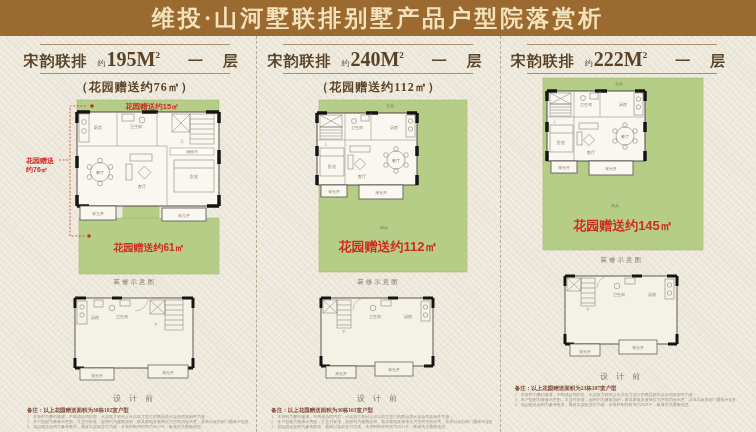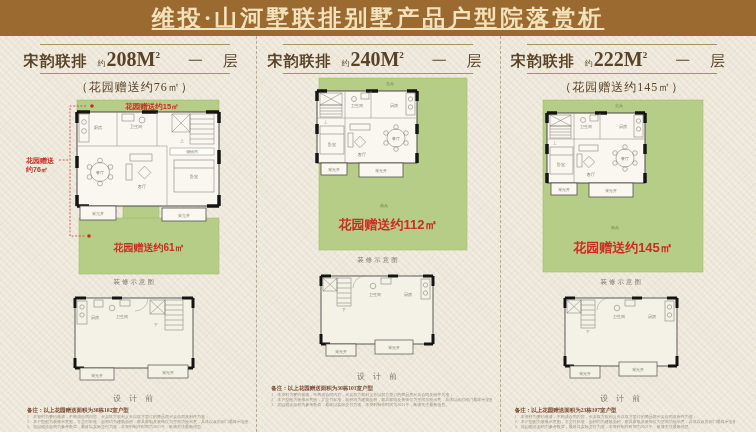--- a/index.html
+++ b/index.html
@@ -5,35 +5,35 @@
   html,body{margin:0;padding:0;}
   body{
     width:756px;height:432px;overflow:hidden;position:relative;
     background:#ece7d9;
     background-image:
       repeating-linear-gradient(45deg, rgba(255,255,255,.25) 0 2px, rgba(0,0,0,0) 2px 5px),
       repeating-linear-gradient(-45deg, rgba(190,180,158,.10) 0 1px, rgba(0,0,0,0) 1px 4px);
     font-family:"Liberation Serif","DejaVu Serif",serif;
   }
   .titlebar{height:36px;background:#9a6a31;display:flex;align-items:center;justify-content:center;}
-  .page-title{color:#f3e2bb;font-size:23px;font-weight:bold;letter-spacing:3px;white-space:nowrap;text-decoration:underline;}
+  .page-title{color:#f3e2bb;font-size:23px;font-weight:bold;letter-spacing:3px;white-space:nowrap;}
   .panels{display:flex;height:396px;padding:0 13px;}
   .panel{width:33.333%;padding-top:8px;box-sizing:border-box;position:relative;}
   .panel.sep{border-left:1px dashed #b8aa8e;}
   .p-header{
     width:190px;margin:0 auto;border-top:1px solid #a8906c;border-bottom:1px solid #a8906c;
     padding:3px 0 2px;display:flex;align-items:baseline;justify-content:center;color:#5a4226;white-space:nowrap;
   }
   .p-series{font-size:15px;font-weight:bold;letter-spacing:1px;}
   .vr{width:1px;height:12px;background:#b5a183;margin:0 5px;align-self:center;}
   .p-approx{font-size:8px;margin-right:1px;}
   .p-area{font-size:20px;font-weight:bold;}
   .p-area sup{font-size:9px;}
-  .p-floor{font-size:15px;font-weight:normal;letter-spacing:8px;margin-left:18px;}
-  .p-sub{text-align:center;font-size:12px;font-weight:normal;color:#5a4226;margin-top:5px;letter-spacing:1px;}
+  .p-floor{font-size:15px;font-weight:bold;letter-spacing:8px;margin-left:18px;}
+  .p-sub{text-align:center;font-size:12px;font-weight:bold;color:#5a4226;margin-top:5px;letter-spacing:1px;}
   svg{display:block;margin:2px auto 0;}
   .cap{text-align:center;font-size:6.5px;color:#7d7668;letter-spacing:2px;line-height:8px;}
   .cap-small{font-size:8px;letter-spacing:3px;line-height:10px;margin-top:11px;}
   .note{font-size:5.5px;font-weight:bold;color:#7a4632;margin:3px 0 1px 14px;line-height:6px;}
   .disc{font-size:4px;color:#9b9382;margin:1px 8px 0 14px;line-height:5.2px;}
   .disc div{white-space:nowrap;overflow:hidden;}
   
   text{font-family:"Liberation Sans","DejaVu Sans",sans-serif;fill:#86816f;}
   .t-red{fill:#cf2a24;font-weight:bold;}
   .t-grn{fill:#6f7f4e;}
@@ -45,21 +45,21 @@
   <div class="page-title">维投·山河墅联排别墅产品户型院落赏析</div>
 </div>
 
 <div class="panels">
 
   <div class="panel">
     <div class="p-header">
       <span class="p-series">宋韵联排</span>
       <span class="vr"></span>
       <span class="p-approx">约</span>
-      <span class="p-area"><span>208M</span><sup>2</sup></span>
+      <span class="p-area"><span>195M</span><sup>2</sup></span>
       <span class="vr"></span>
       <span class="p-floor">一 层</span>
     </div>
     <div class="p-sub">（花园赠送约76㎡）</div>
 
     <svg width="225" height="180" viewBox="0 0 225 180">
 
       <g>
         <rect x="55" y="2" width="142" height="13" fill="#b5cd87" stroke="#9cb468" stroke-width="0.5"></rect>
         <rect x="101" y="104" width="36" height="20" fill="#b5cd87" stroke="#9cb468" stroke-width="0.5"></rect>
@@ -194,20 +194,21 @@
 
   <div class="panel sep">
     <div class="p-header">
       <span class="p-series">宋韵联排</span>
       <span class="vr"></span>
       <span class="p-approx">约</span>
       <span class="p-area"><span>240M</span><sup>2</sup></span>
       <span class="vr"></span>
       <span class="p-floor">一 层</span>
     </div>
+    <div class="p-sub">（花园赠送约112㎡）</div>
 
     <svg width="225" height="180" viewBox="0 0 225 180">
       <rect x="53" y="2" width="148" height="172" fill="#b5cd87" stroke="#9cb468" stroke-width="0.5"></rect>
       <text x="124" y="9" font-size="4" text-anchor="middle" class="t-grn">北苑</text>
       <text x="118" y="131" font-size="4" text-anchor="middle" class="t-grn">南苑</text>
       <g>
         <rect x="51" y="15" width="100" height="72" fill="#f9f7f0" stroke="#4a4a46" stroke-width="1"></rect>
         <g stroke="#141414" stroke-width="3.5">
           <path d="M51,15 h10"></path>
             <path d="M51,15 v10"></path>
@@ -314,21 +315,20 @@
 
   <div class="panel sep">
     <div class="p-header">
       <span class="p-series">宋韵联排</span>
       <span class="vr"></span>
       <span class="p-approx">约</span>
       <span class="p-area"><span>222M</span><sup>2</sup></span>
       <span class="vr"></span>
       <span class="p-floor">一 层</span>
     </div>
-    <div class="p-sub">（花园赠送约145㎡）</div>
 
     <svg width="225" height="180" viewBox="0 0 225 180">
       <rect x="34" y="2" width="160" height="172" fill="#b5cd87" stroke="#9cb468" stroke-width="0.5"></rect>
       <text x="110" y="9" font-size="4" text-anchor="middle" class="t-grn">北苑</text>
       <text x="106" y="131" font-size="4" text-anchor="middle" class="t-grn">南苑</text>
       <g>
         <rect x="38" y="15" width="98" height="70" fill="#f9f7f0" stroke="#4a4a46" stroke-width="1"></rect>
         <g stroke="#141414" stroke-width="3.5">
           <path d="M38,15 h10"></path>
             <path d="M38,15 v10"></path>

